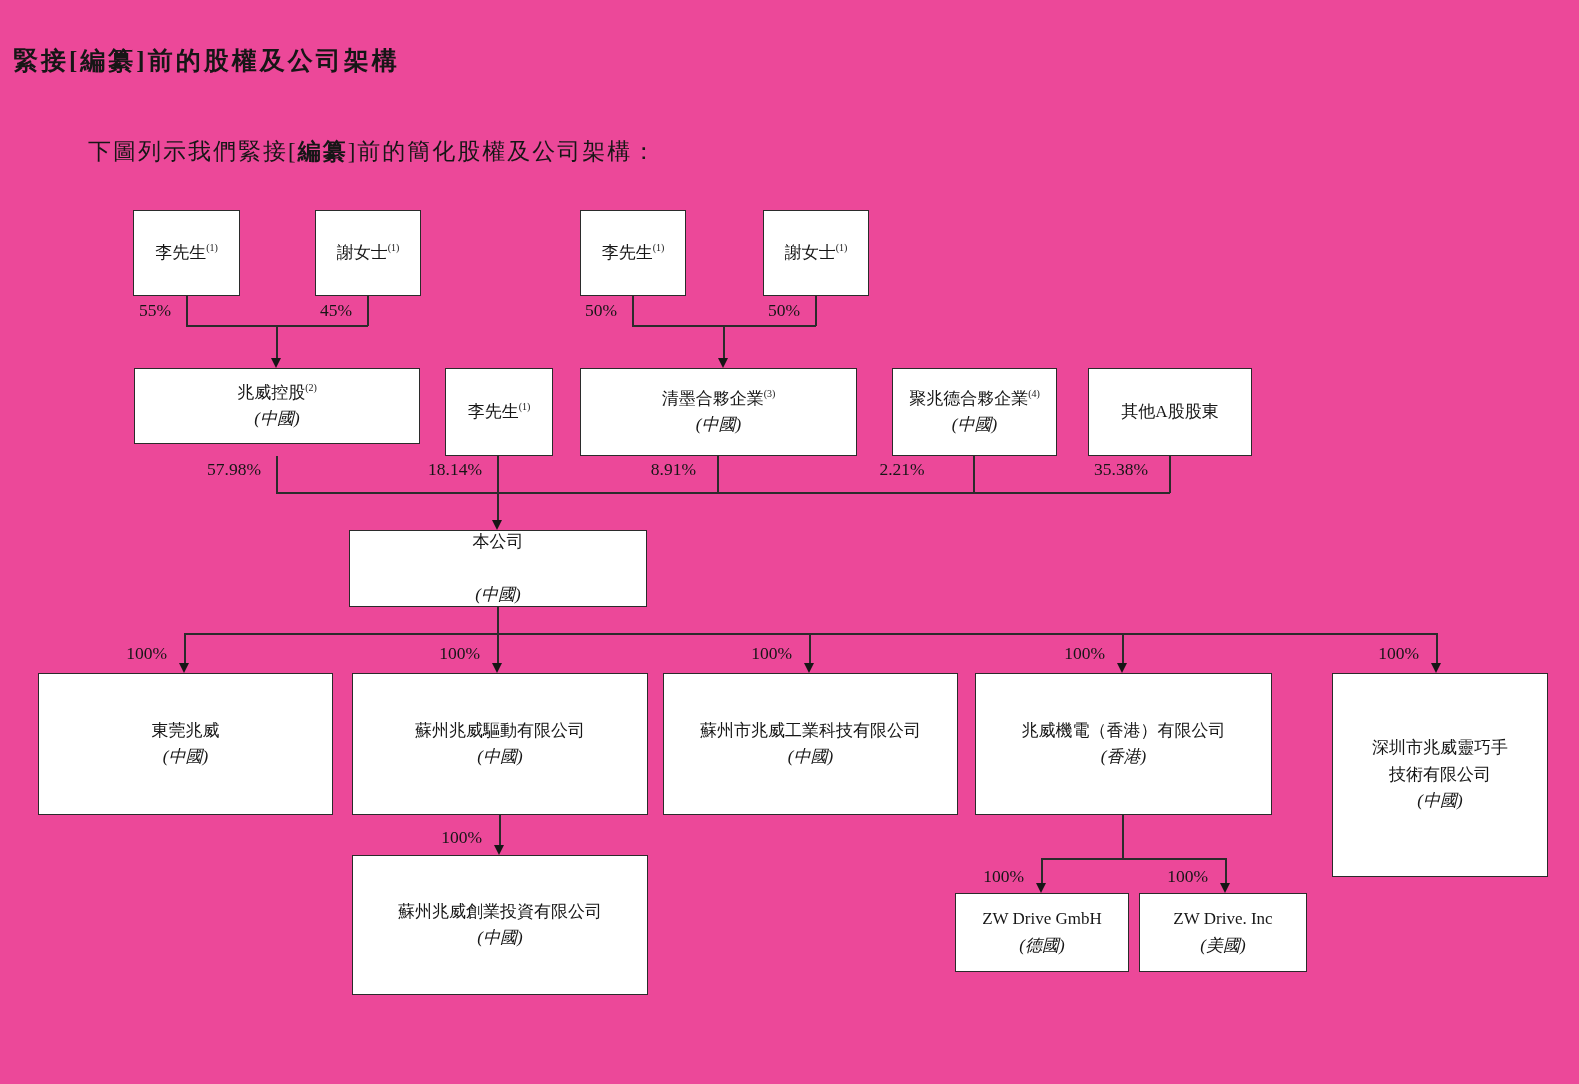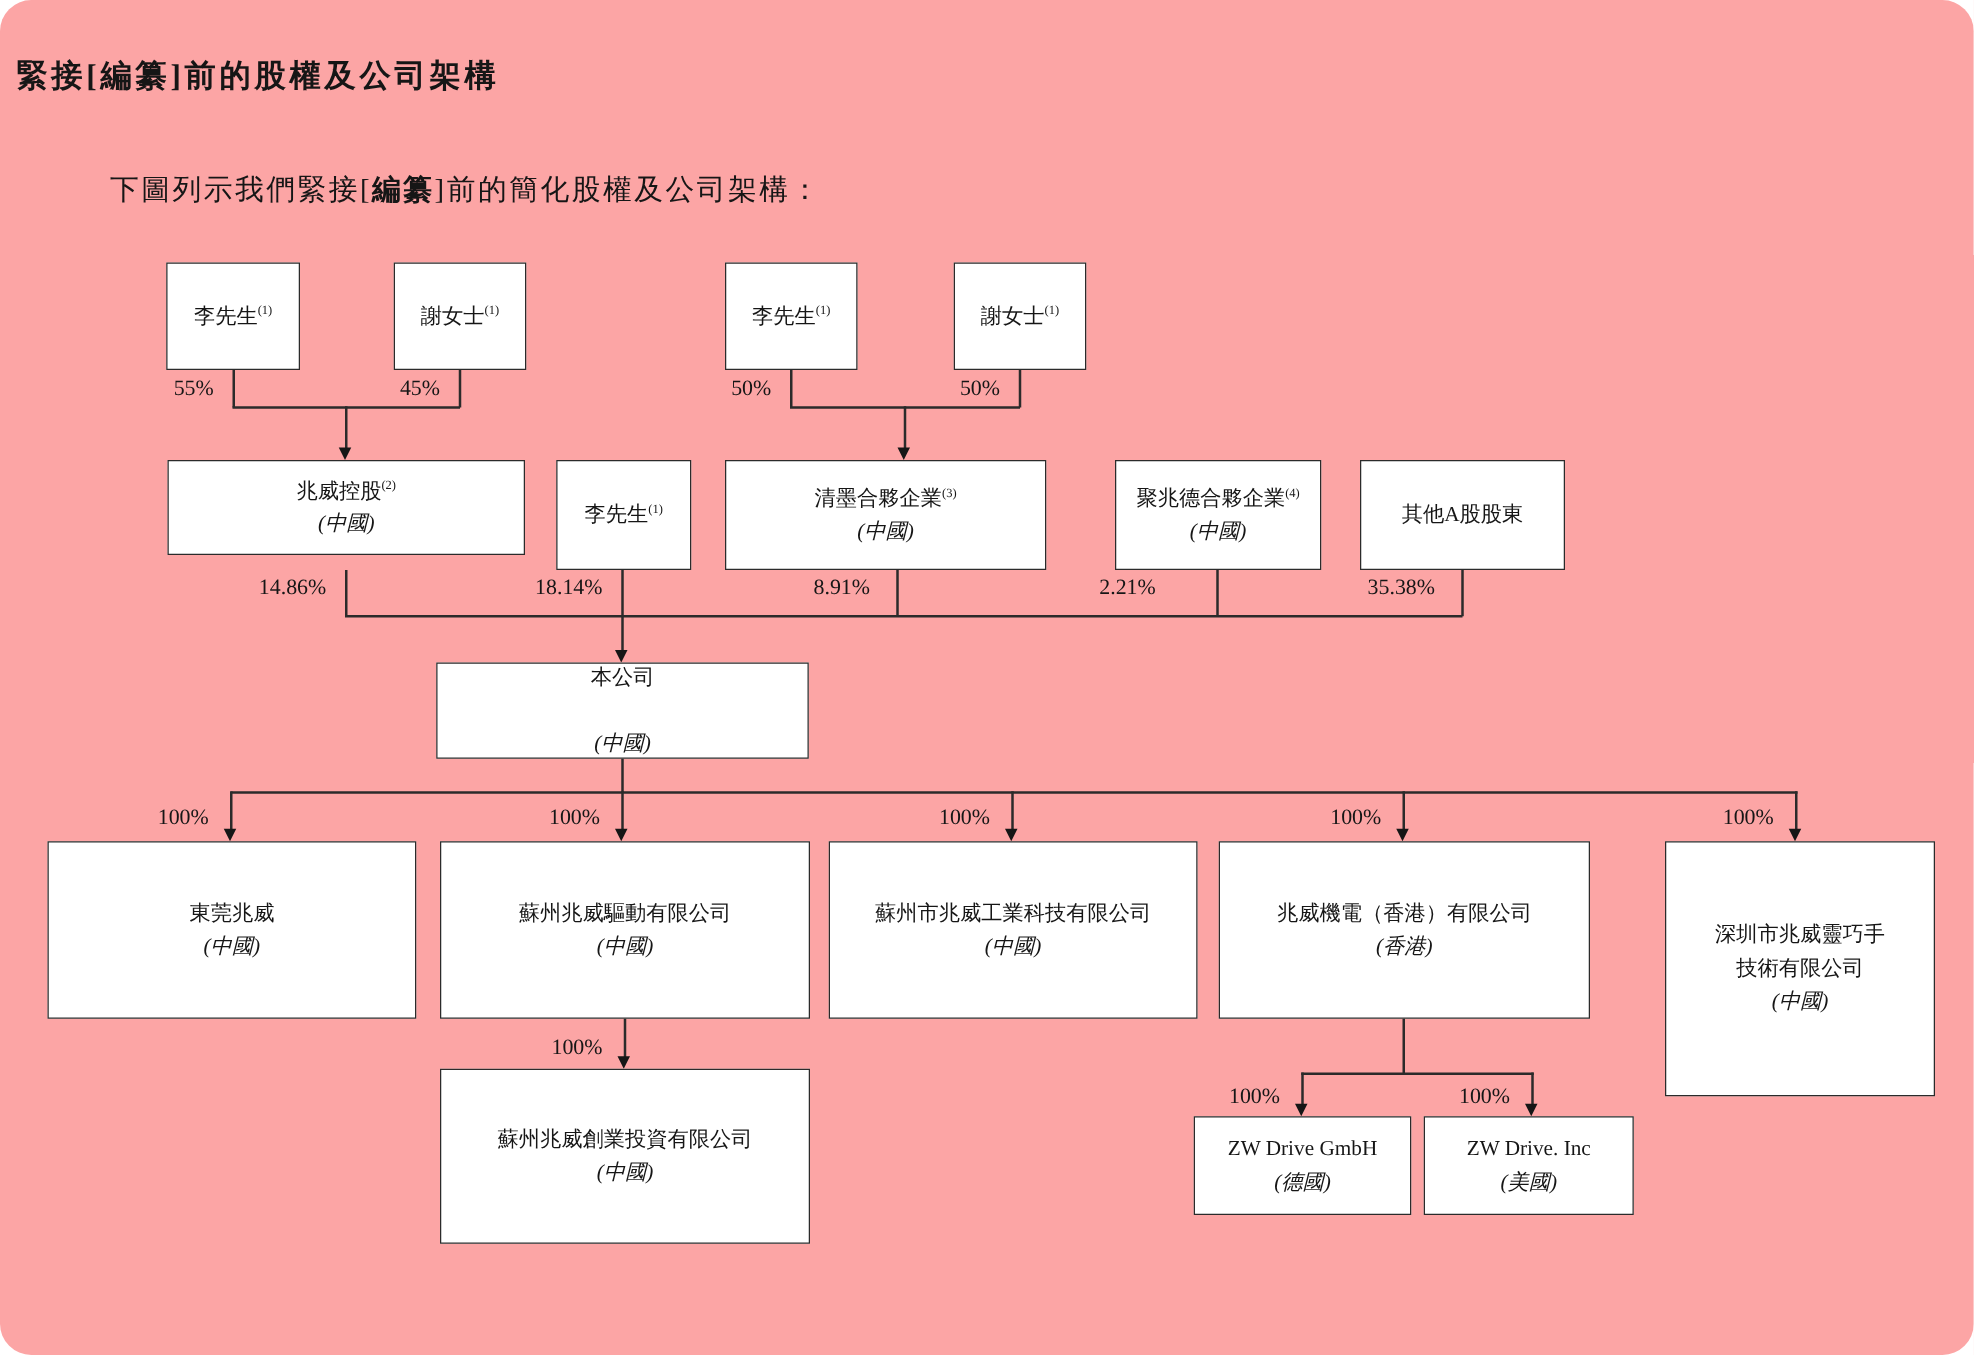--- a/index.html
+++ b/index.html
@@ -1,18 +1,18 @@
 <!DOCTYPE html>
 <html><head>
 <meta charset="utf-8">
 <style>
   html,body{margin:0;padding:0;background:#ffffff;}
   .page{
-    position:relative;width:1579px;height:1084px;background:#fca5a5;overflow:hidden;
-    font-family:"Liberation Serif","DejaVu Serif",serif;color:#161616;border-radius:25px;
+    position:relative;width:1579px;height:1084px;background:#ec4899;overflow:hidden;
+    font-family:"Liberation Serif","DejaVu Serif",serif;color:#161616;
   }
   .heading{
     position:absolute;left:13px;top:44px;font-size:25px;font-weight:700;
     letter-spacing:3px;white-space:nowrap;
   }
   .heading .emph{font-weight:900;}
   .intro{
     position:absolute;left:88px;top:136px;font-size:23px;letter-spacing:2px;white-space:nowrap;
   }
   .intro .emph{font-weight:900;}
@@ -72,33 +72,33 @@
   <div class="vline" style="left:723px;top:325px;height:34px;"></div>
   <div class="arrow" style="left:718px;top:358px;"></div>
 
   <div class="box" style="left:134px;top:368px;width:286px;height:76px;align-items:center;">
     <div><span>兆威控股</span><sup>(2)</sup></div>
     <div class="region">(中國)</div>
   </div>
   <div class="box" style="left:445px;top:368px;width:108px;height:88px;">
       <div><span>李先生</span><sup>(1)</sup></div>
     </div>
-  <div class="box" style="left:580px;top:368px;width:257px;height:88px;">
+  <div class="box" style="left:580px;top:368px;width:277px;height:88px;">
     <div><span>清墨合夥企業</span><sup>(3)</sup></div>
     <div class="region">(中國)</div>
   </div>
   <div class="box" style="left:892px;top:368px;width:165px;height:88px;">
     <div><span>聚兆德合夥企業</span><sup>(4)</sup></div>
     <div class="region">(中國)</div>
   </div>
   <div class="box" style="left:1088px;top:368px;width:164px;height:88px;text-align:center;">
       <div>其他A股股東</div>
     </div>
 
-  <div class="pct" style="left:161px;top:459px;width:100px;">14.86%</div>
+  <div class="pct" style="left:161px;top:459px;width:100px;">57.98%</div>
   <div class="pct" style="left:382px;top:459px;width:100px;">18.14%</div>
   <div class="pct" style="left:596px;top:459px;width:100px;">8.91%</div>
   <div class="pct" style="left:852px;top:459px;width:100px;text-align:center;">2.21%</div>
   <div class="pct" style="left:1048px;top:459px;width:100px;">35.38%</div>
 
   <div class="vline" style="left:276px;top:456px;height:37px;"></div>
   <div class="vline" style="left:497px;top:456px;height:37px;"></div>
   <div class="vline" style="left:717px;top:456px;height:37px;"></div>
   <div class="vline" style="left:973px;top:456px;height:37px;"></div>
   <div class="vline" style="left:1169px;top:456px;height:37px;"></div>

